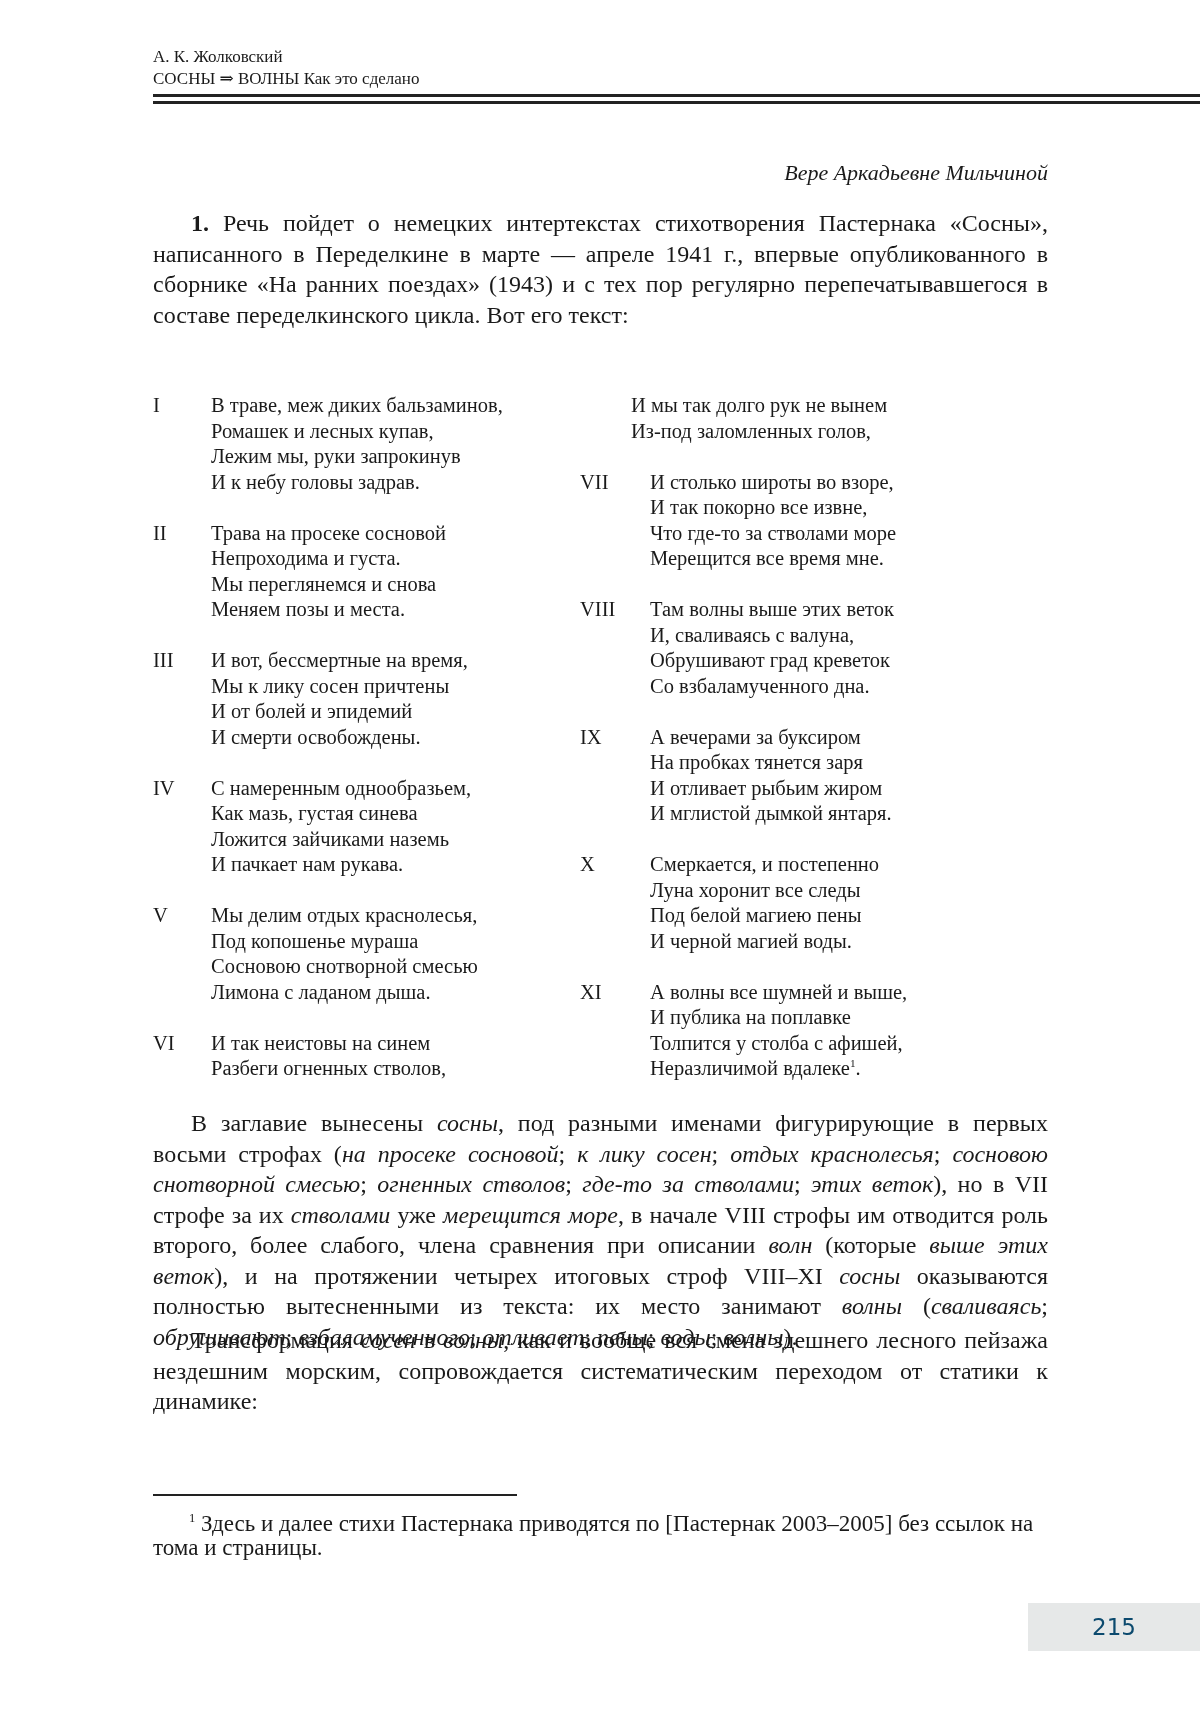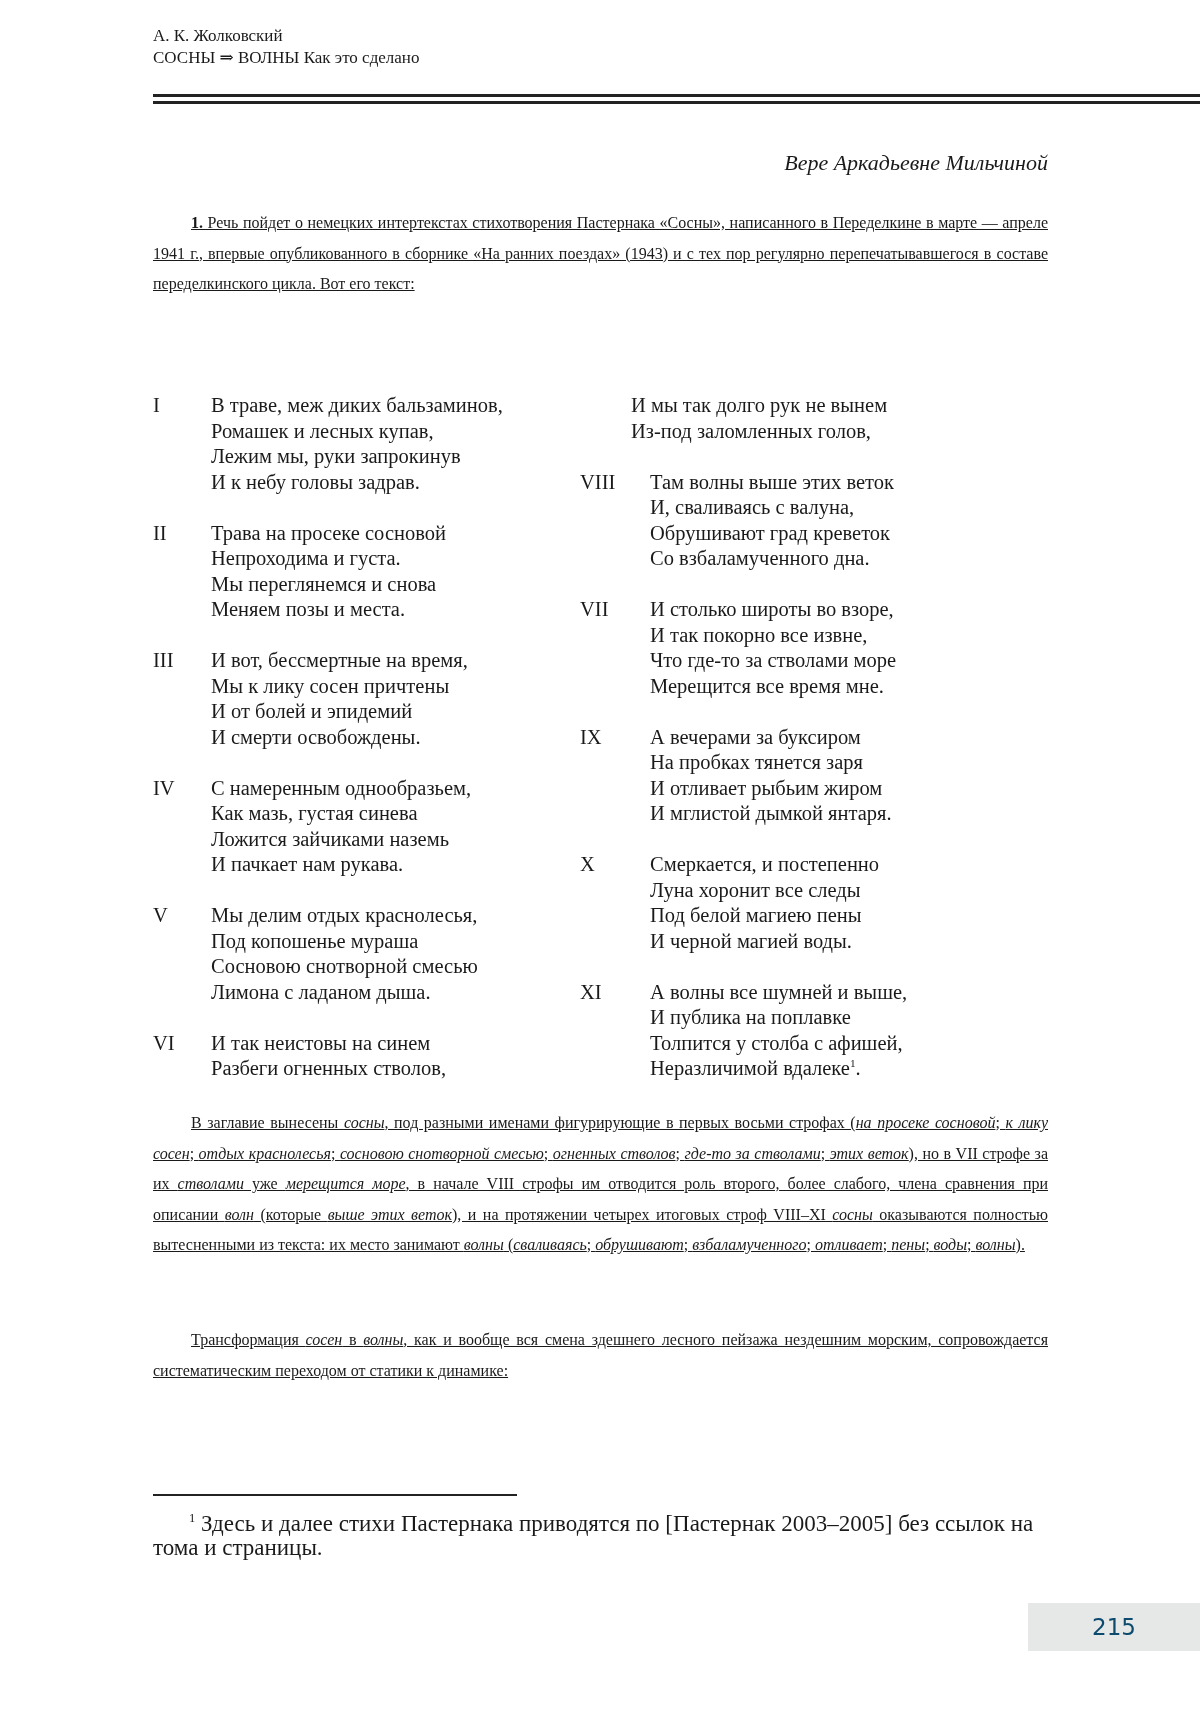--- a/index.html
+++ b/index.html
@@ -1,23 +1,23 @@
 <!DOCTYPE html>
 <html><head>
   <meta charset="utf-8">
   <style>
     html, body { margin: 0; padding: 0; background: #ffffff; }
     body { width: 1200px; height: 1710px; position: relative; overflow: hidden;
            font-family: "Liberation Serif", "DejaVu Serif", serif; color: #1a1a1a; }
-    .running-head { position: absolute; left: 153px; top: 25px; font-size: 17px; line-height: 22px; }
+    .running-head { position: absolute; left: 153px; top: 46px; font-size: 17px; line-height: 22px; }
     .rule-top { position: absolute; left: 153px; right: 0; top: 94px; height: 3px; background: #222; }
     .rule-bot { position: absolute; left: 153px; right: 0; top: 101px; height: 3px; background: #222; }
-    .dedication { position: absolute; right: 152px; top: 150px; font-style: italic; font-size: 22px; }
-    .body-text { position: absolute; left: 153px; width: 895px; font-size: 16px; line-height: 30.5px;
-                 text-align: justify; text-decoration: underline; }
+    .dedication { position: absolute; right: 152px; top: 160px; font-style: italic; font-size: 22px; }
+    .body-text { position: absolute; left: 153px; width: 895px; font-size: 24px; line-height: 30.5px;
+                 text-align: justify; }
     .p1 { top: 208px; }
     .p1 .num { font-weight: bold; }
     .indent { text-indent: 38px; }
     .poem-col { position: absolute; font-size: 20.5px; line-height: 25.5px; }
     .col-left { left: 153px; top: 393px; }
     .col-right { left: 580px; top: 393px; }
     .stanza { display: flex; margin-bottom: 25.5px; }
     .stanza .roman { width: 58px; flex: 0 0 58px; }
     .col-right .stanza .roman { width: 70px; flex: 0 0 70px; }
     .stanza .lines div { white-space: nowrap; }
@@ -102,35 +102,35 @@
       </div>
     </div>
   </div>
 <div class="poem-col col-right">
   <div class="cont-stanza" id="poem-cont">
       <div>И мы так долго рук не вынем</div>
       <div>Из-под заломленных голов,</div>
     </div>
   <div id="poem-right">
       <div class="stanza">
+        <div class="roman">VII</div>
+        <div class="lines">
+          <div>И столько широты во взоре,</div>
+          <div>И так покорно все извне,</div>
+          <div>Что где-то за стволами море</div>
+          <div>Мерещится все время мне.</div>
+        </div>
+      </div>
+      <div class="stanza">
         <div class="roman">VIII</div>
         <div class="lines">
           <div>Там волны выше этих веток</div>
           <div>И, сваливаясь с валуна,</div>
           <div>Обрушивают град креветок</div>
           <div>Со взбаламученного дна.</div>
-        </div>
-      </div>
-      <div class="stanza">
-        <div class="roman">VII</div>
-        <div class="lines">
-          <div>И столько широты во взоре,</div>
-          <div>И так покорно все извне,</div>
-          <div>Что где-то за стволами море</div>
-          <div>Мерещится все время мне.</div>
         </div>
       </div>
       <div class="stanza">
         <div class="roman">IX</div>
         <div class="lines">
           <div>А вечерами за буксиром</div>
           <div>На пробках тянется заря</div>
           <div>И отливает рыбьим жиром</div>
           <div>И мглистой дымкой янтаря.</div>
         </div>

